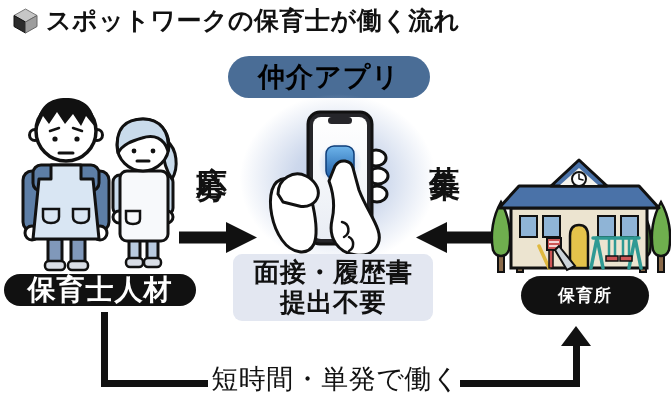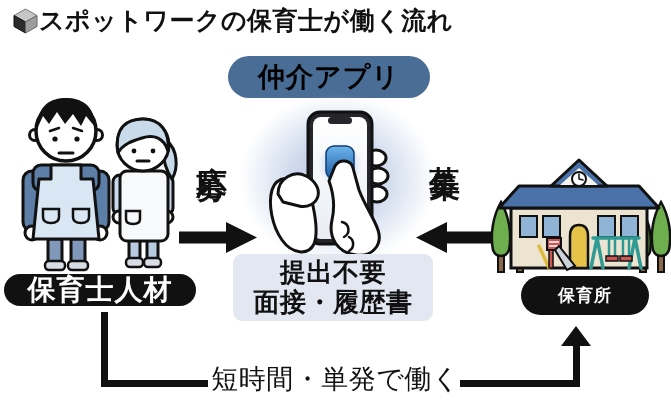--- a/index.html
+++ b/index.html
@@ -1,21 +1,21 @@
 <!DOCTYPE html>
 <html><head>
 <meta charset="utf-8">
 <style>
   html,body{margin:0;padding:0;background:#fff;}
   #canvas{
     position:relative;width:671px;height:400px;background:#fff;overflow:hidden;
     font-family:"Liberation Sans","DejaVu Sans",sans-serif;color:#111;
   }
   
-  .title-row{position:absolute;left:12px;top:4px;display:flex;align-items:center;}
+  .title-row{position:absolute;left:12px;top:4px;display:flex;align-items:center;gap:7px;}
   .title-text{font-size:25px;font-weight:800;letter-spacing:.5px;white-space:nowrap;}
   
   .app-badge{
     position:absolute;left:228px;top:56px;width:202px;height:42px;border-radius:22px;
     background:#4a6d96;color:#000000;display:flex;align-items:center;justify-content:center;
     font-size:27px;font-weight:800;letter-spacing:1px;
   }
   
   .glow{
     position:absolute;left:240px;top:94px;width:196px;height:170px;border-radius:50%;
@@ -108,22 +108,22 @@
 
     <path d="M56,86 C44,74 26,76 22,90 C18,104 22,126 32,140 C42,154 58,156 64,144 C68,134 66,120 63,106 L60,92 Z" fill="#fff" stroke="#111" stroke-width="3" stroke-linejoin="round"></path>
     <path d="M28,94 C28,78 44,70 56,76 C64,80 70,88 68,96 C66,104 57,108 49,106 L33,102 Z" fill="#fff" stroke="#111" stroke-width="3" stroke-linejoin="round"></path>
 
     <path d="M85,66 C90,58 101,60 103,68 L109,90 C115,106 124,118 128,130 C133,145 122,157 106,155 C88,153 78,138 82,120 C85,107 83,92 79,81 Z" fill="#fff" stroke="#111" stroke-width="3" stroke-linejoin="round"></path>
     <path d="M92,122 a8 8 0 0 1 2,15" fill="none" stroke="#111" stroke-width="2.5" stroke-linecap="round"></path>
     <path d="M99,137 a8 8 0 0 1 0,14" fill="none" stroke="#111" stroke-width="2.5" stroke-linecap="round"></path>
   </svg>
 
   <div class="note-box">
+    <span>面接・履歴書</span>
     <span>提出不要</span>
-    <span>面接・履歴書</span>
   </div>
 
   <div class="v-label apply">応募</div>
   <svg class="arrow-svg apply" viewBox="0 0 78 31">
     <rect x="0" y="9.5" width="47" height="12" fill="#111"></rect>
     <polygon points="47,0 78,15.5 47,31" fill="#111"></polygon>
   </svg>
 
   <div class="v-label recruit">募集</div>
   <svg class="arrow-svg recruit" viewBox="0 0 78 31">

